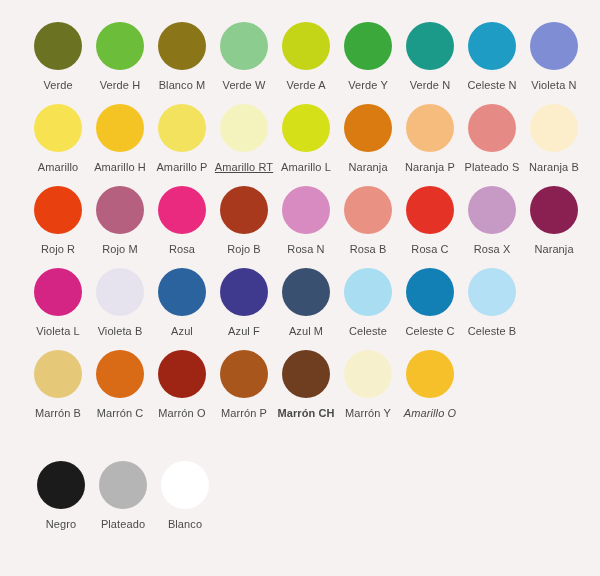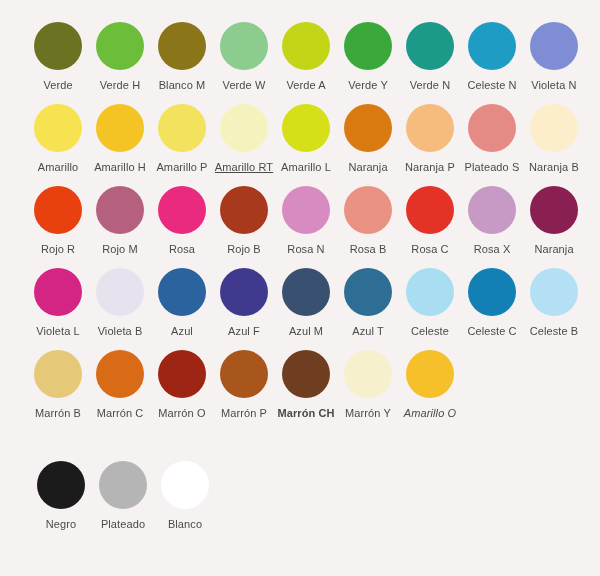--- a/index.html
+++ b/index.html
@@ -188,24 +188,20 @@
       </div>
       <div class="swatch">
         <span class="dot" style="background: rgb(64, 58, 142);"></span>
         <span class="label" style="color: rgb(74, 74, 74);">Azul  F</span>
       </div>
       <div class="swatch">
         <span class="dot" style="background: rgb(58, 80, 113);"></span>
         <span class="label" style="color: rgb(74, 74, 74);">Azul  M</span>
       </div>
       <div class="swatch">
-        <span class="dot" style="background: rgb(47, 110, 148);"></span>
-        <span class="label" style="color: rgb(74, 74, 74);">Azul  T</span>
-      </div>
-      <div class="swatch">
         <span class="dot" style="background: rgb(168, 221, 242);"></span>
         <span class="label" style="color: rgb(74, 74, 74);">Celeste</span>
       </div>
       <div class="swatch">
         <span class="dot" style="background: rgb(18, 128, 181);"></span>
         <span class="label" style="color: rgb(74, 74, 74);">Celeste  C</span>
       </div>
       <div class="swatch">
         <span class="dot" style="background: rgb(179, 224, 245);"></span>
         <span class="label" style="color: rgb(74, 74, 74);">Celeste  B</span>

